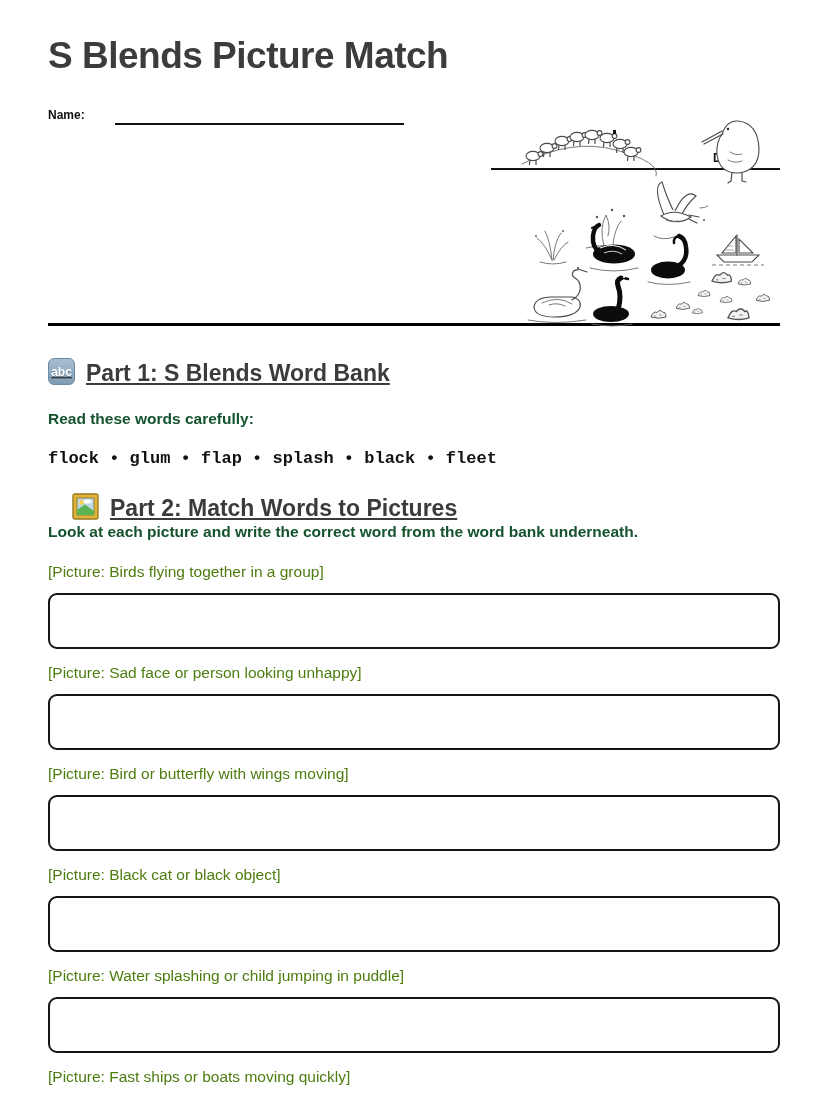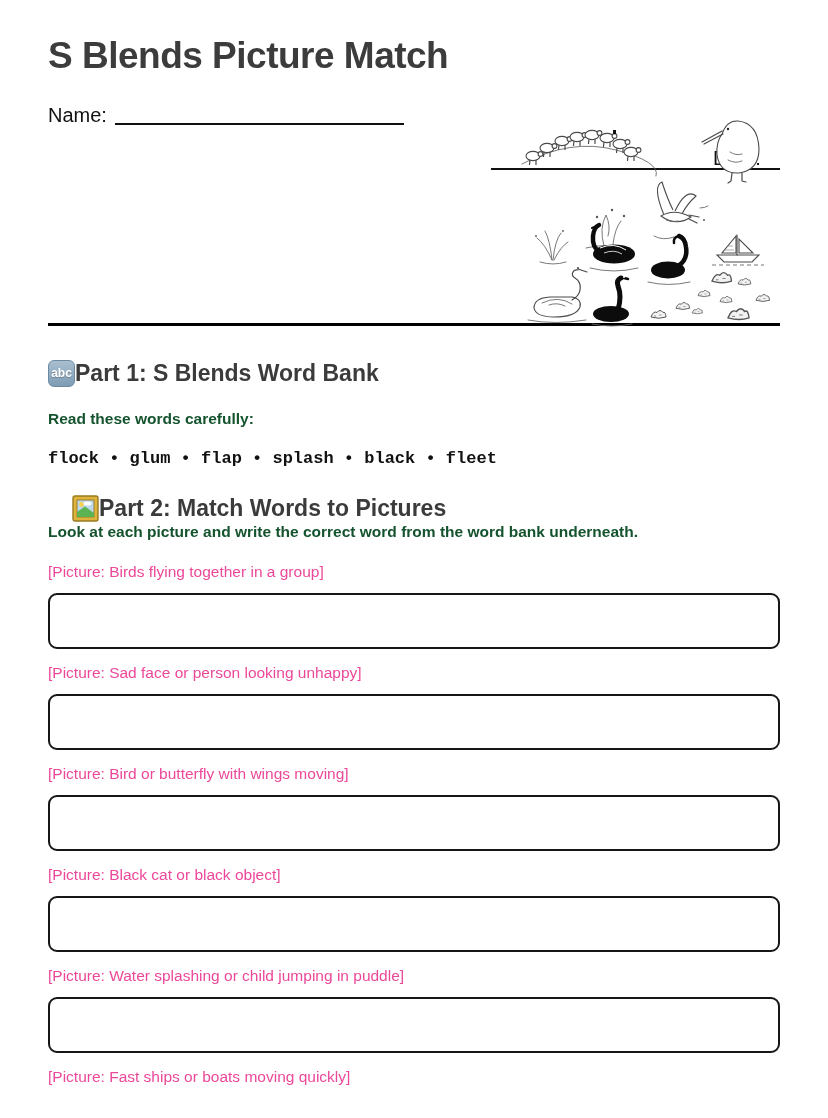--- a/index.html
+++ b/index.html
@@ -16,33 +16,33 @@
   h1.doc-title {
     margin-top: 36px;
     font-size: 37px; line-height: 40px; font-weight: 700;
     color: #3c3c3c; letter-spacing: -0.5px;
   }
 
   
   .field-row { display: flex; align-items: flex-end; height: 22px; }
   .field-row.name { margin-top: 27px; }
   .field-row.date { margin-top: 23px; flex-direction: column; }
-  .field-label { font-size: 20px; font-weight: 400; color: #111; min-width: 67px; line-height: 20px; }
+  .field-label { font-size: 12px; font-weight: 700; color: #111; min-width: 67px; line-height: 20px; }
   .write-line { width: 289px; border-bottom: 2px solid #111; height: 20px; }
 
   
   .illustration { position: absolute; left: 516px; top: 76px; width: 274px; height: 218px; }
 
   
   .divider { margin-top: 153px; height: 3px; background: #000; border: none; width: 732px; }
 
   
   h2.section-heading {
-    display: flex; align-items: center; 
-    font-size: 23px; line-height: 30px; font-weight: 700; color: #3b3b3b;
+    display: flex; align-items: flex-start; gap: 11px;
+    font-size: 23px; line-height: 30px; font-weight: 700; color: #3b3b3b; text-decoration: underline;
   }
   h2.p1 { margin-top: 32px; }
   h2.p2 { margin-top: 24px; margin-left: 24px; }
 
   .abc-icon {
     width: 27px; height: 27px; flex: 0 0 27px;
     background: linear-gradient(#a9bfd0, #7e9cb4);
     border: 1px solid #6c8ba3; border-radius: 6px;
     display: flex; align-items: center; justify-content: center;
   }
@@ -51,21 +51,21 @@
     text-shadow: 0 1px 1px rgba(0,0,0,.25);
   }
   .frame-icon { width: 27px; height: 27px; flex: 0 0 27px; }
 
   .bold-line { font-size: 15.5px; font-weight: 700; color: #14532d; line-height: 18px; }
   .read-line { margin-top: 22px; }
   .word-bank { margin-top: 21px; font-size: 17px; line-height: 20px; font-weight: 700; font-family: Liberation Mono, monospace; }
   .look-line { }
 
   
-  .pic-label { font-size: 15.5px; font-weight: 400; color: #ec4899; line-height: 18px; }
+  .pic-label { font-size: 15.5px; font-weight: 400; color: #4d7c0f; line-height: 18px; }
   .pic-label.first { margin-top: 22px; }
   .pic-label.next { margin-top: 15px; }
   .answer-box {
     margin-top: 12px; width: 732px; height: 56px;
     background: #fff; border: 2px solid #161616; border-radius: 9px;
   }
 
   svg .ln { fill: none; stroke: #4a4a4a; stroke-width: 1.2; stroke-linecap: round; }
   svg .lnthin { fill: none; stroke: #6a6a6a; stroke-width: 0.9; stroke-linecap: round; }
   svg .wh { fill: #ffffff; stroke: #4a4a4a; stroke-width: 1.1; }

